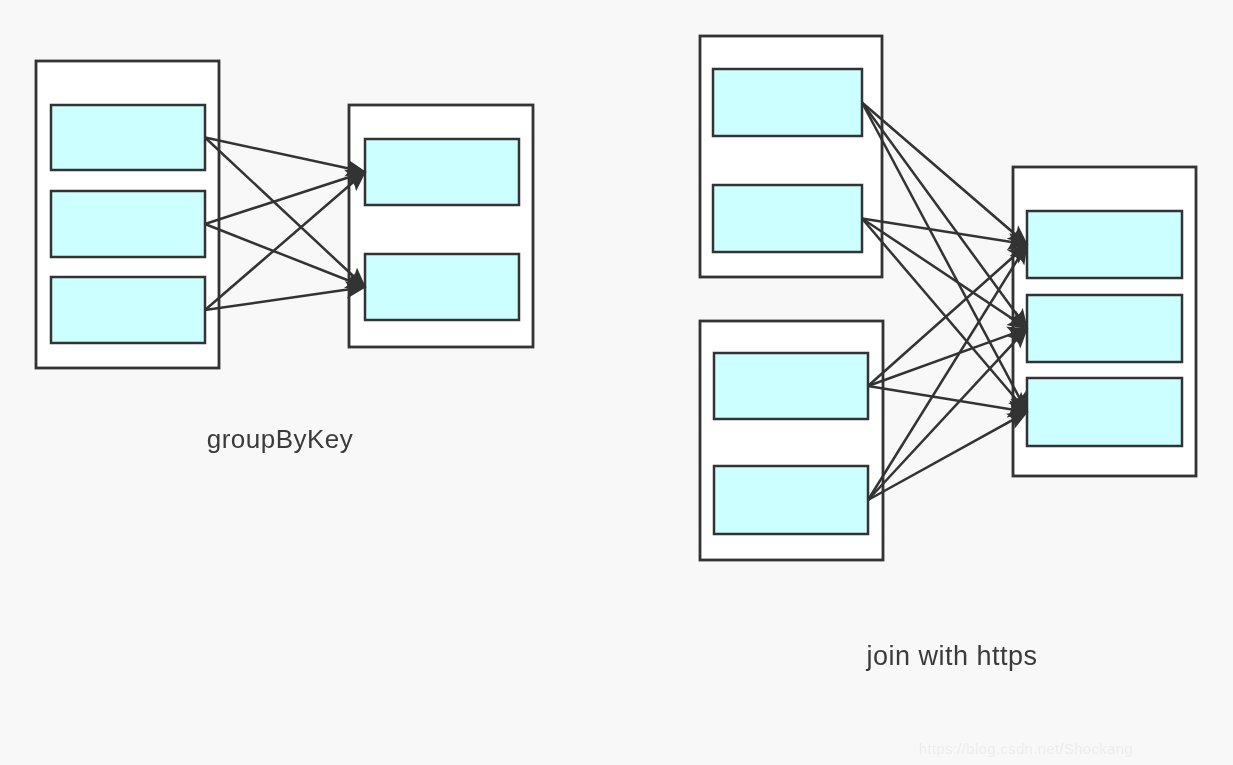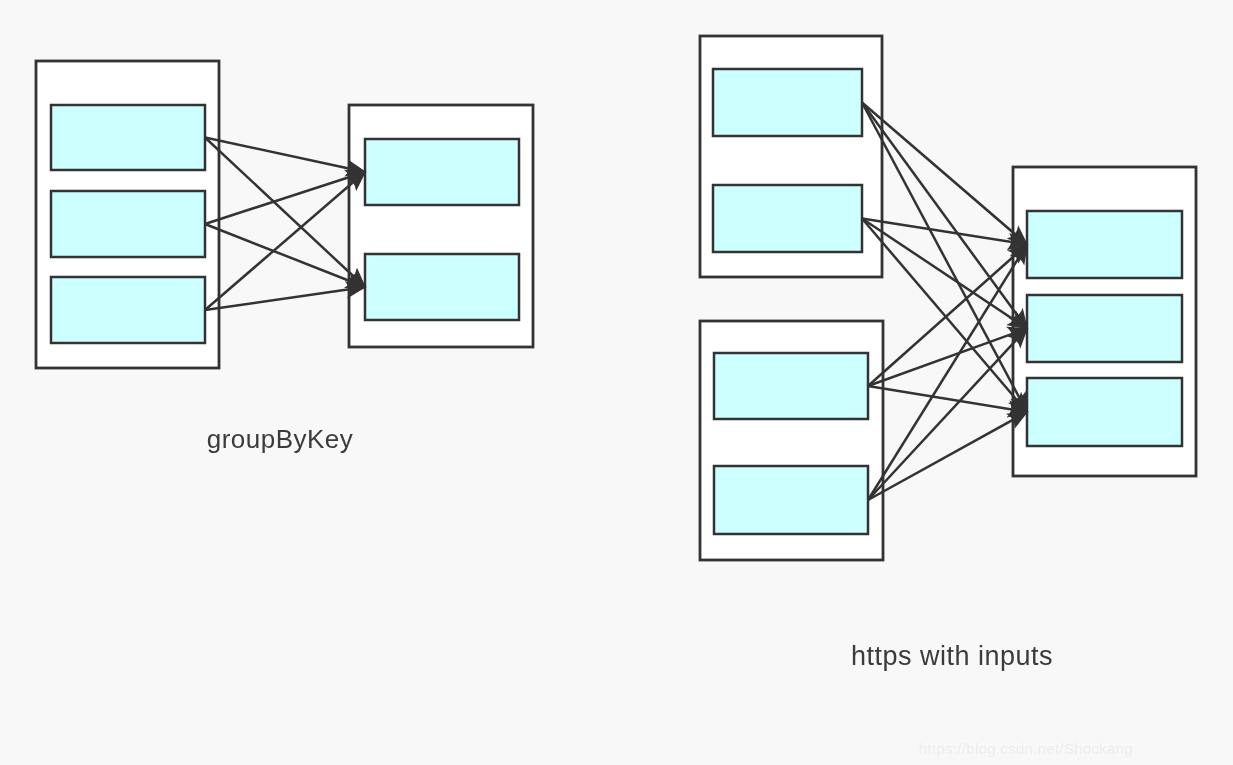--- a/index.html
+++ b/index.html
@@ -91,17 +91,17 @@
       <line x1="868" y1="386" x2="1027" y2="328.5" stroke="#333333" stroke-width="2.5" marker-end="url(#arrowhead)"></line>
       <line x1="868" y1="386" x2="1027" y2="412" stroke="#333333" stroke-width="2.5" marker-end="url(#arrowhead)"></line>
       <line x1="868" y1="500" x2="1027" y2="244.5" stroke="#333333" stroke-width="2.5" marker-end="url(#arrowhead)"></line>
       <line x1="868" y1="500" x2="1027" y2="328.5" stroke="#333333" stroke-width="2.5" marker-end="url(#arrowhead)"></line>
       <line x1="868" y1="500" x2="1027" y2="412" stroke="#333333" stroke-width="2.5" marker-end="url(#arrowhead)"></line>
     </svg>
 
   <div class="fig-label" id="label-left" style="color: rgb(59, 59, 59);">groupByKey</div>
 
   <div class="fig-label" id="label-right" style="color: rgb(59, 59, 59);">
-    <div>https with inputs</div>
+    <div>join with https</div>
   </div>
 
   <div class="watermark" style="color: rgb(236, 236, 236);">https://blog.csdn.net/Shockang</div>
 </div>
 
 </body></html>

